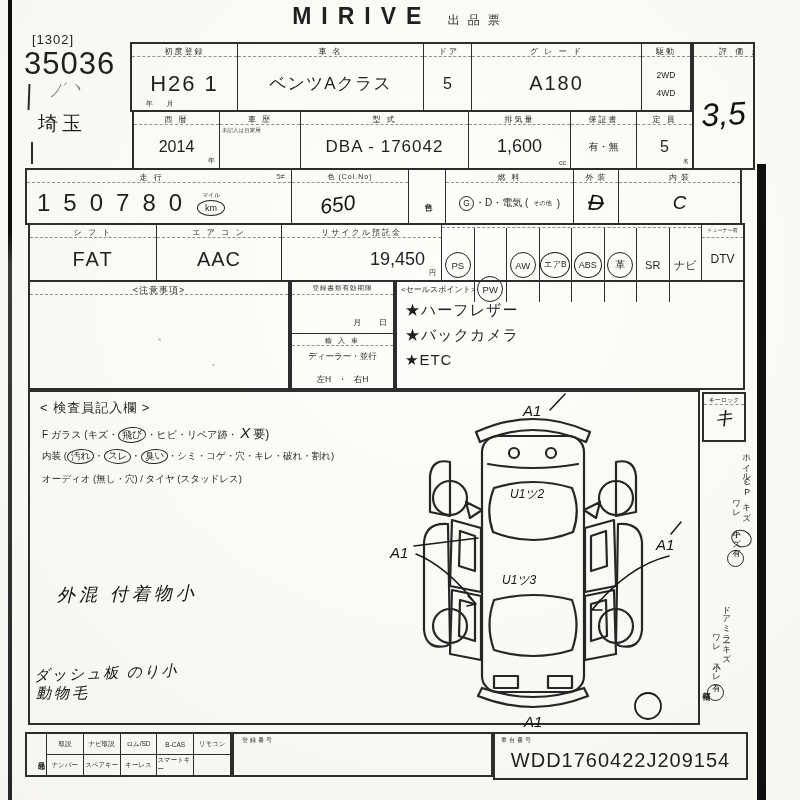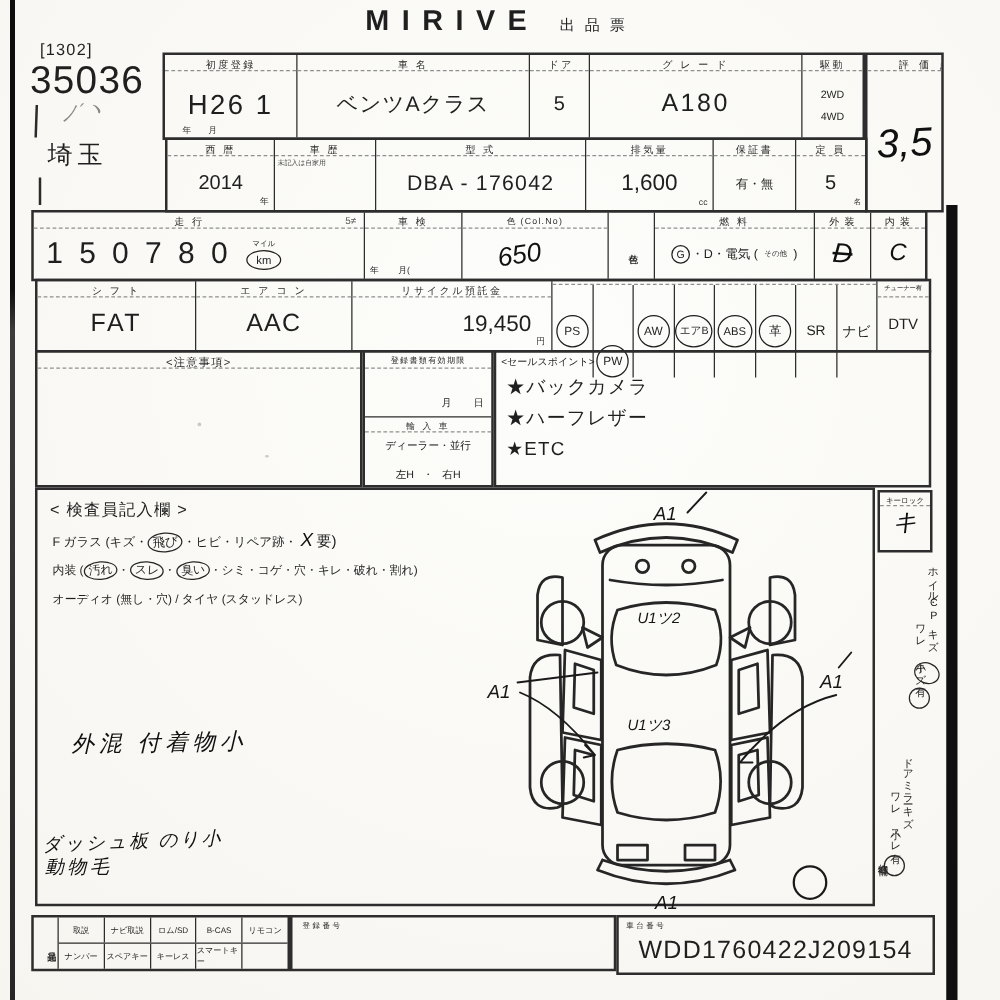--- a/index.html
+++ b/index.html
@@ -122,24 +122,20 @@
         <span style="float:right;margin-right:6px;color:#555;letter-spacing:0;">5≠</span>
       </div>
       <div class="val" style="justify-content:flex-start;padding-left:10px;">
         <span style="font-size:24px;letter-spacing:13px;">150780</span>
         <span style="display:inline-flex;flex-direction:column;align-items:center;margin-left:2px;">
           <span style="font-size:6px;">マイル</span>
           <span class="circ" style="width:26px;height:14px;border-radius:50%;font-size:9px;">km</span>
         </span>
       </div>
     </div>
-    <div class="c" style="flex:0 0 78px;">
-      <div class="hd">車  検</div>
-      <div class="abs pre" style="left:4px;right:0;bottom:2px;font-size:7px;">年        月(</div>
-    </div>
     <div class="c" style="flex:0 0 117px;">
       <div class="hd" style="font-size:7px;letter-spacing:1px;">色 (Col.No)</div>
       <div class="val hw" style="font-size:21px;transform:rotate(-8deg);justify-content:flex-start;padding-left:28px;">650</div>
     </div>
     <div class="c" style="flex:0 0 37px;align-items:center;justify-content:center;">
       <div class="vtext" style="font-size:8px;">色替</div>
     </div>
     <div class="c" style="flex:0 0 128px;">
       <div class="hd">燃  料</div>
       <div class="val" style="font-size:10px;gap:1px;">
@@ -215,22 +211,22 @@
     <div class="pre" style="font-size:8px;text-align:right;padding:22px 6px 0 0;">月        日</div>
     <div style="border-top:1.6px solid #2d2d2d;margin-top:5px;">
       <div class="hd" style="font-size:7px;height:12px;">輸 入 車</div>
       <div style="font-size:8.5px;text-align:center;margin-top:5px;">ディーラー・並行</div>
       <div class="pre" style="font-size:8.5px;text-align:center;margin-top:11px;">左H   ・   右H</div>
     </div>
   </div>
 
   <div class="box" style="left:395px;top:280px;width:350px;height:110px;">
     <div style="font-size:8px;padding:2px 0 2px 4px;">&lt;セールスポイント&gt;</div>
+    <div class="sp">★ハーフレザー</div>
     <div class="sp">★バックカメラ</div>
-    <div class="sp">★ハーフレザー</div>
     <div class="sp">★ETC</div>
   </div>
 
   <div class="box" style="left:28px;top:390px;width:672px;height:335px;border-width:2.5px;">
     <div class="abs" style="left:10px;top:7px;font-size:13px;letter-spacing:1px;">&lt; 検査員記入欄 &gt;</div>
 
     <div class="abs" style="left:12px;top:32px;font-size:10px;">
       <span>F ガラス (キズ・</span><span class="hand-circ">飛び</span><span>・ヒビ・リペア跡・</span>
       <span class="hw" style="font-size:15px;">X</span>
       <span style="font-size:12px;">要)</span>

